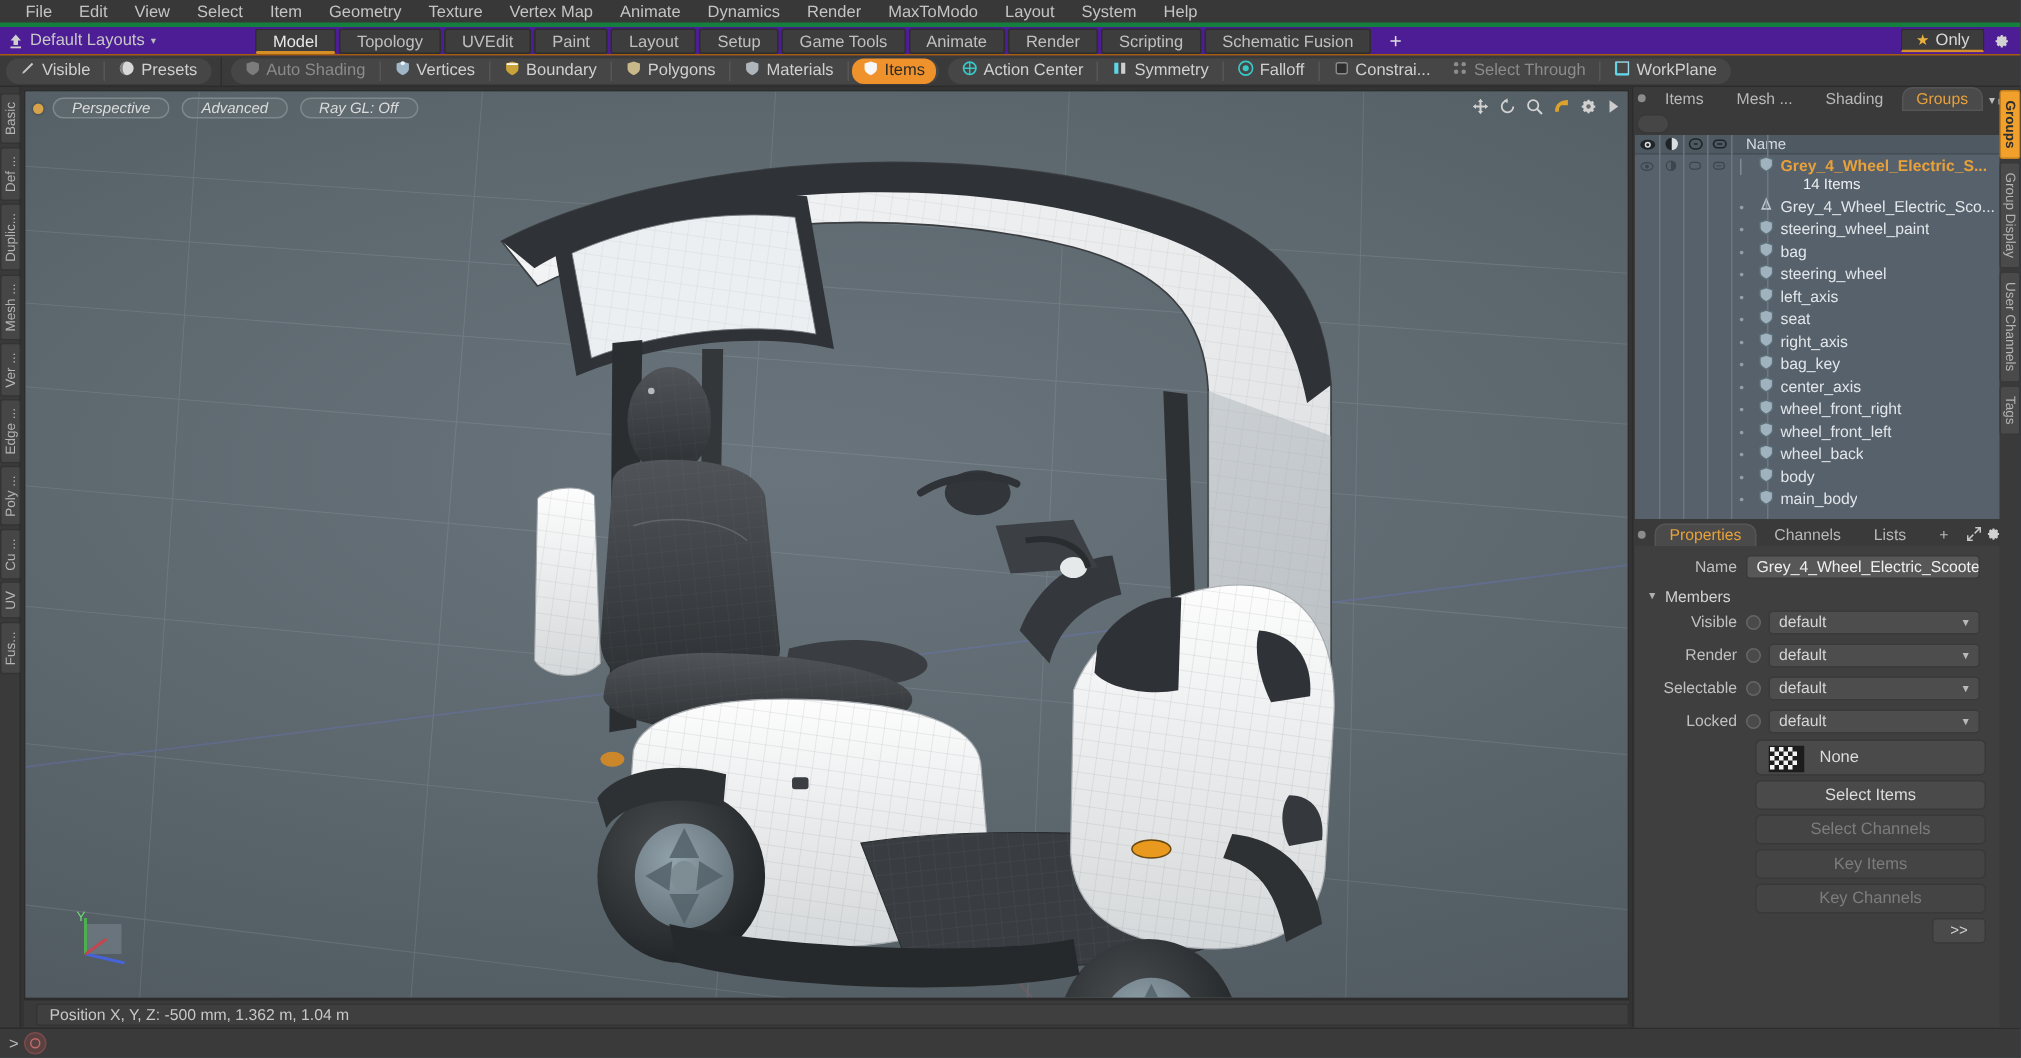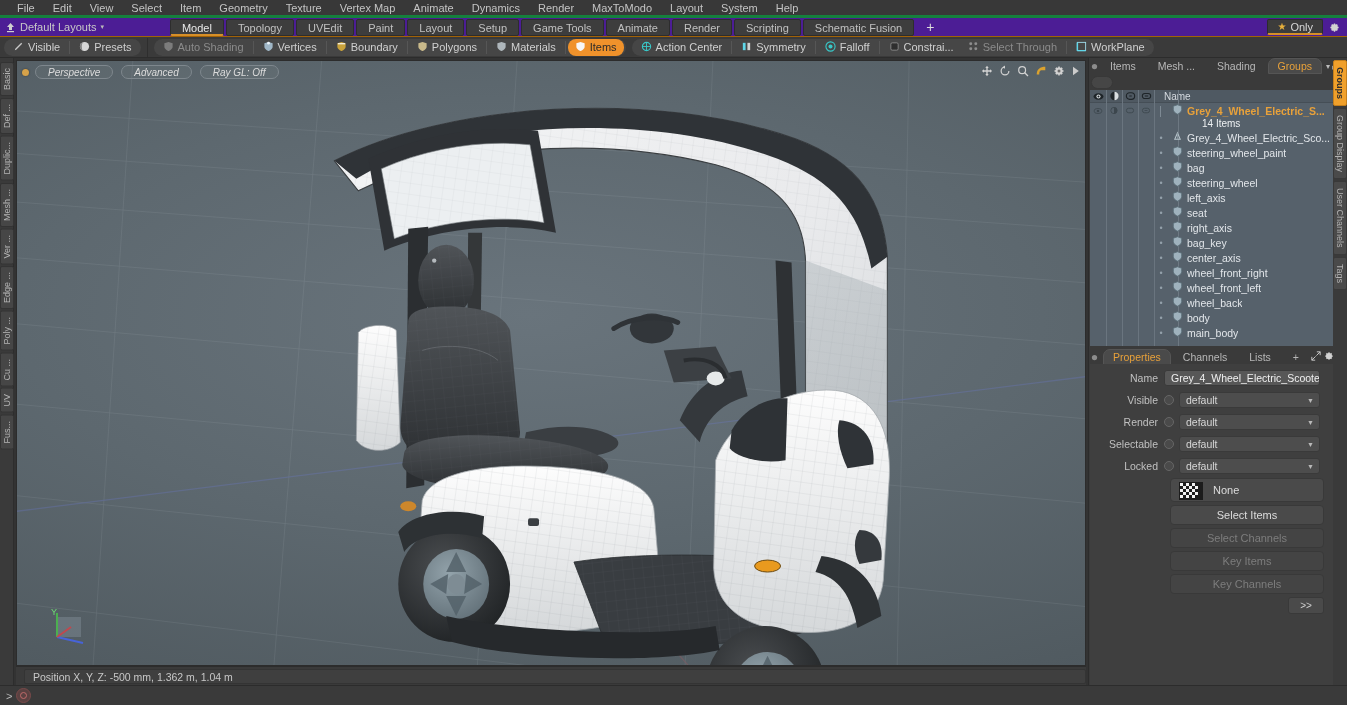--- a/index.html
+++ b/index.html
@@ -987,20 +987,24 @@
           </span>
         </div>
       </div>
 
       <div class="prop-body">
         <div class="prow">
           <div class="plabel">Name</div>
           <div class="pfield sel" style="margin-right:20px;">Grey_4_Wheel_Electric_Scooter_</div>
         </div>
 
+        <div class="sect">
+          <span class="tri">▼</span>
+          <span>Members</span>
+        </div>
 
         <div class="prow">
           <div class="plabel">Visible</div>
           <div class="pdot"></div>
           <div class="pdd" style="margin-right:20px;">
             <span>default</span>
             <span class="arrow">▼</span>
           </div>
         </div>
         <div class="prow">

